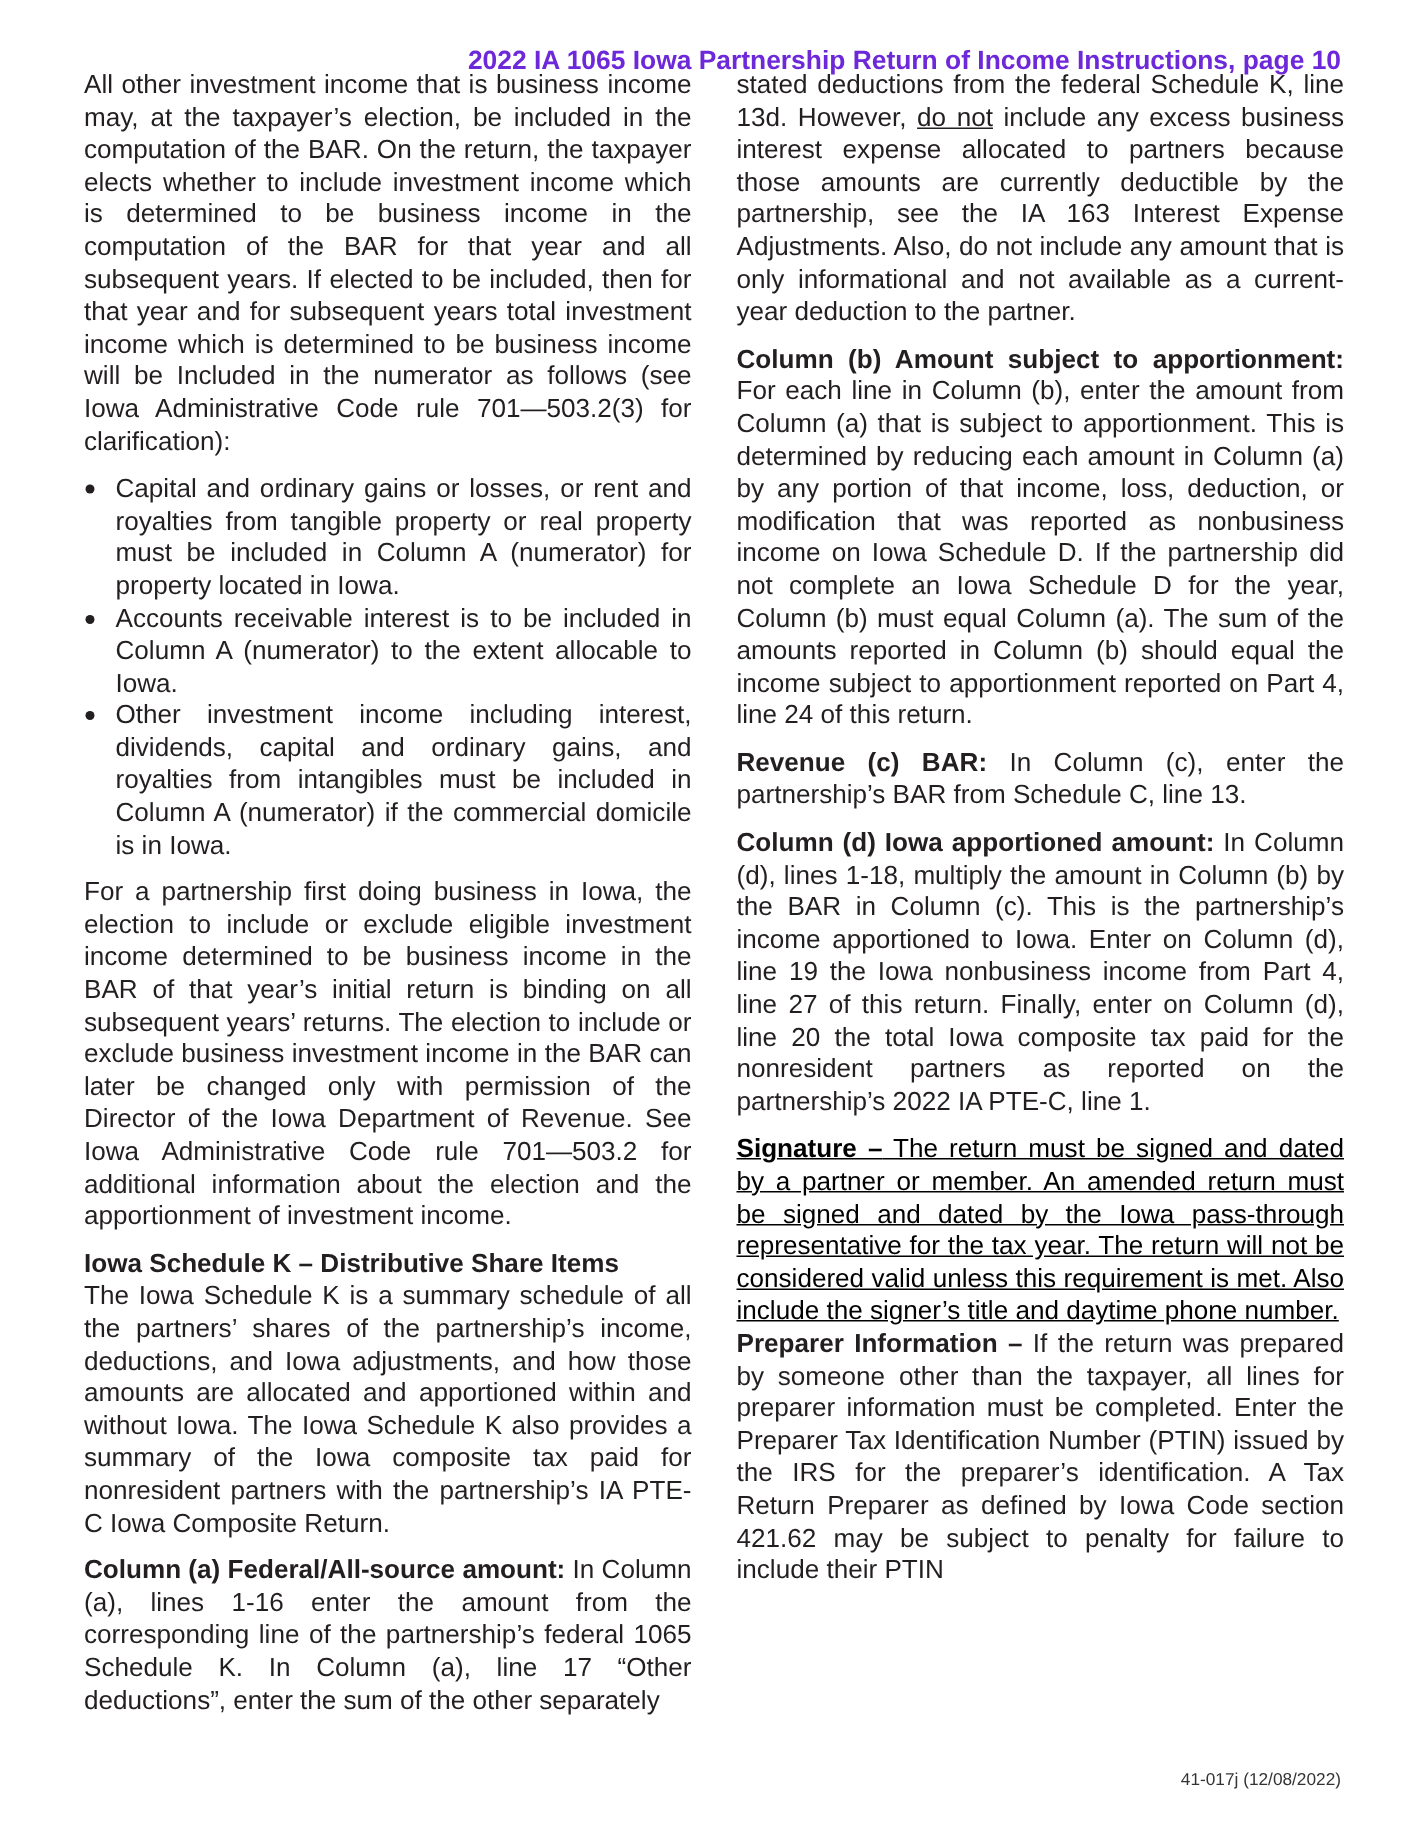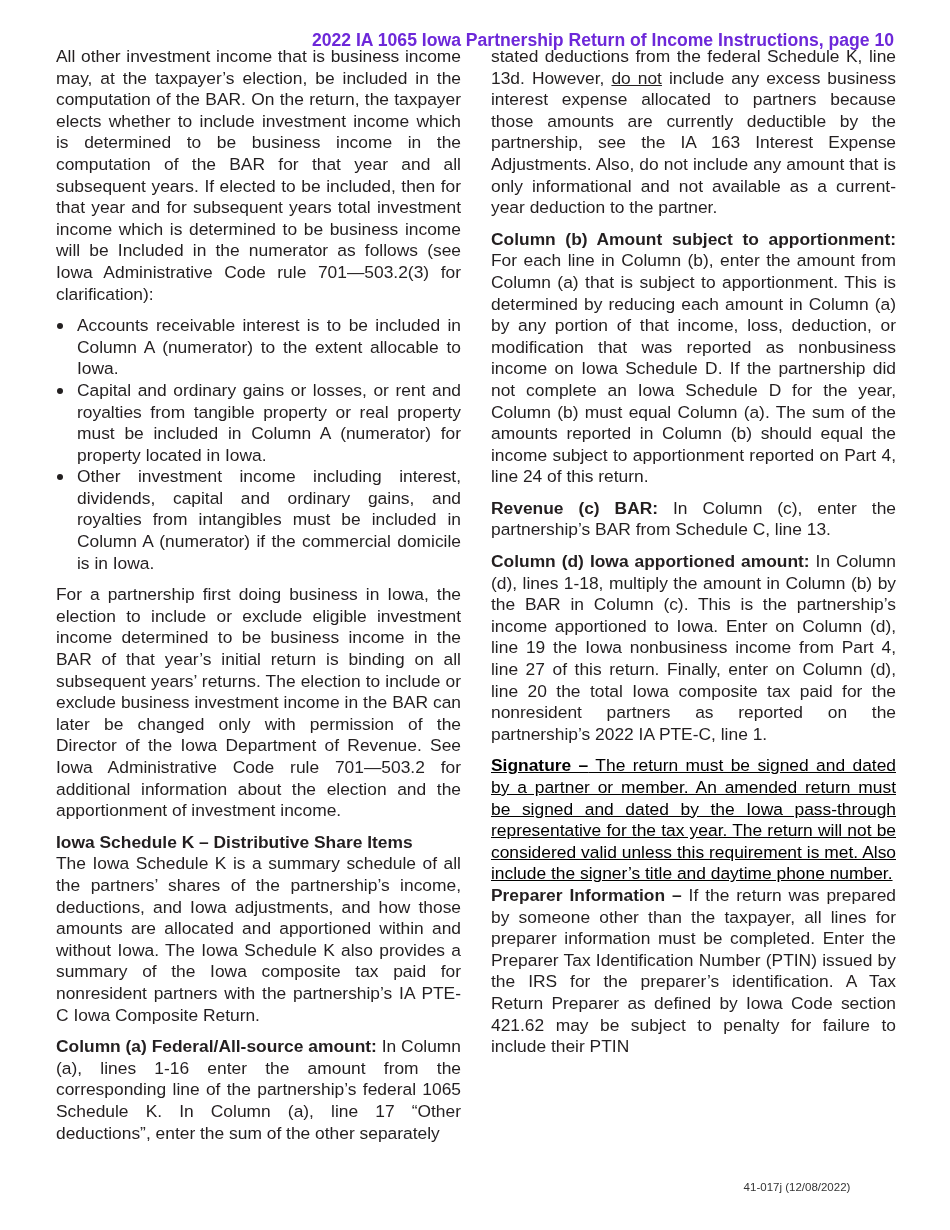--- a/index.html
+++ b/index.html
@@ -23,39 +23,39 @@
     .b { font-weight: bold; }
     .u { text-decoration: underline; }
     ul { margin: 2px 0 10px 0; padding: 0; list-style: none; }
     ul li { position: relative; padding-left: 21px; margin: 0; }
     ul li .bullet {
       position: absolute; left: 1px; top: 8px; width: 6px; height: 6px;
       border-radius: 50%; background: #231f20;
     }
     .heading { font-weight: bold; margin: 0; }
     .footer {
-      position: absolute; left: 700px; top: 1181px; width: 194px; text-align: center;
+      position: absolute; left: 700px; top: 1181px; width: 194px; text-align: right;
       font-size: 11.5px; color: #333;
     }
   </style>
 </head>
 <body>
 
 <div class="header">2022 IA 1065 Iowa Partnership Return of Income Instructions, page 10</div>
 
 <div class="col left">
   <p>All other investment income that is business income may, at the taxpayer’s election, be included in the computation of the BAR. On the return, the taxpayer elects whether to include investment income which is determined to be business income in the computation of the BAR for that year and all subsequent years. If elected to be included, then for that year and for subsequent years total investment income which is determined to be business income will be Included in the numerator as follows (see Iowa Administrative Code rule 701—503.2(3) for clarification):</p>
   <ul>
     <li>
       <span class="bullet"></span>
-      <span>Accounts receivable interest is to be included in Column A (numerator) to the extent allocable to Iowa.</span>
+      <span>Capital and ordinary gains or losses, or rent and royalties from tangible property or real property must be included in Column A (numerator) for property located in Iowa.</span>
     </li>
     <li>
       <span class="bullet"></span>
-      <span>Capital and ordinary gains or losses, or rent and royalties from tangible property or real property must be included in Column A (numerator) for property located in Iowa.</span>
+      <span>Accounts receivable interest is to be included in Column A (numerator) to the extent allocable to Iowa.</span>
     </li>
     <li>
       <span class="bullet"></span>
       <span>Other investment income including interest, dividends, capital and ordinary gains, and royalties from intangibles must be included in Column A (numerator) if the commercial domicile is in Iowa.</span>
     </li>
   </ul>
   <p>For a partnership first doing business in Iowa, the election to include or exclude eligible investment income determined to be business income in the BAR of that year’s initial return is binding on all subsequent years’ returns. The election to include or exclude business investment income in the BAR can later be changed only with permission of the Director of the Iowa Department of Revenue. See Iowa Administrative Code rule 701—503.2 for additional information about the election and the apportionment of investment income.</p>
   <p class="heading">Iowa Schedule K – Distributive Share Items</p>
   <p>The Iowa Schedule K is a summary schedule of all the partners’ shares of the partnership’s income, deductions, and Iowa adjustments, and how those amounts are allocated and apportioned within and without Iowa.  The Iowa Schedule K also provides a summary of the Iowa composite tax paid for nonresident partners with the partnership’s IA PTE-C Iowa Composite Return.</p>
   <p><span class="b">Column (a) Federal/All-source amount:</span><span> In Column (a), lines 1-16 enter the amount from the corresponding line of the partnership’s federal 1065 Schedule K. In Column (a), line 17 “Other deductions”, enter the sum of the other separately</span></p>

